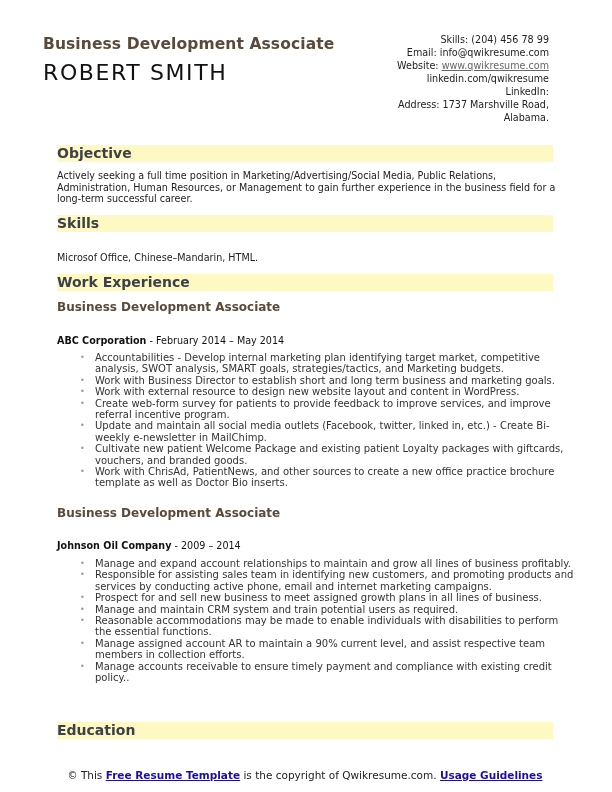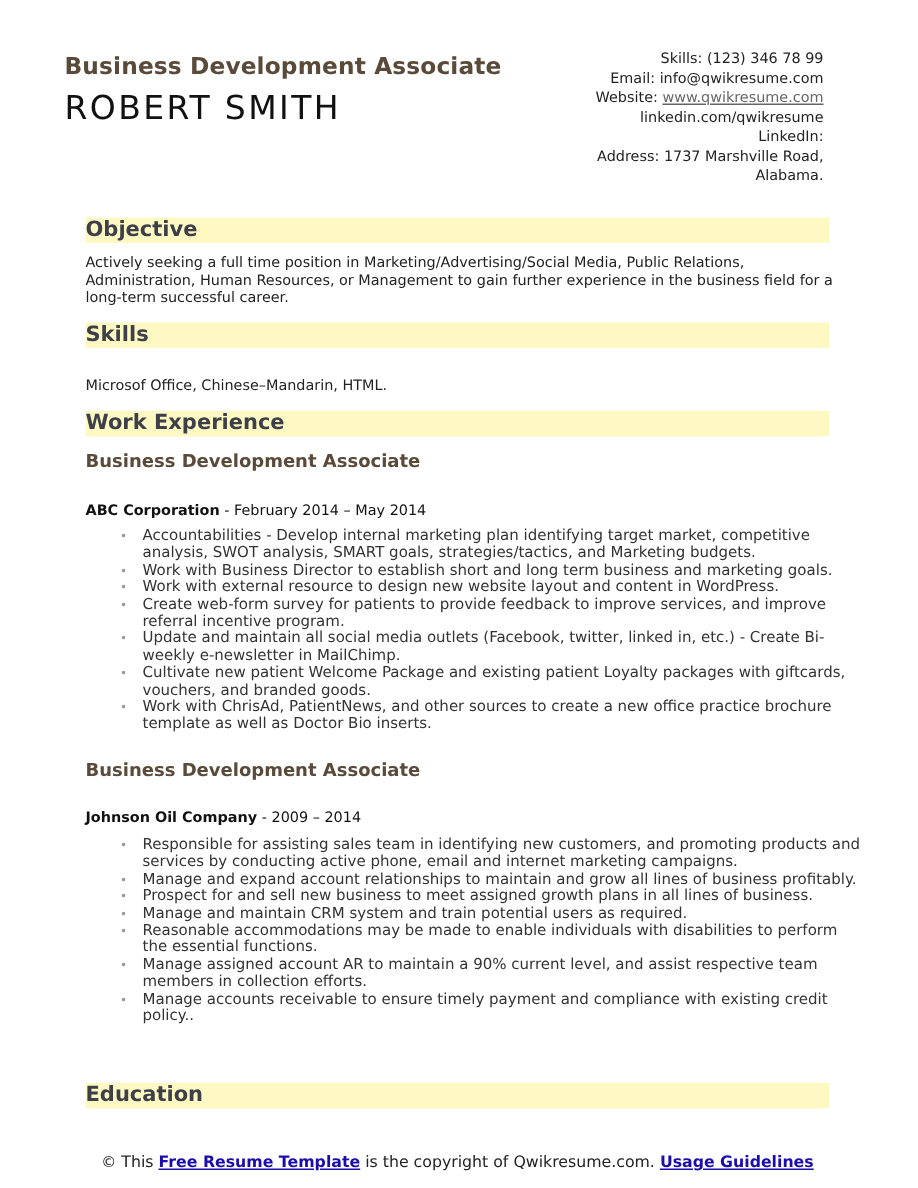--- a/index.html
+++ b/index.html
@@ -67,21 +67,21 @@
   </style>
 </head>
 <body>
 
 <div class="page">
 
   <div class="header-title">Business Development Associate</div>
   <div class="header-name">ROBERT SMITH</div>
 
   <div class="contact">
-    <div><span>Skills:</span> <span>(123) 346 78 99</span></div>
+    <div><span>Skills:</span> <span>(204) 456 78 99</span></div>
     <div><span>Email:</span> <span>info@qwikresume.com</span></div>
     <div><span>Website:</span> <a>www.qwikresume.com</a></div>
     <div>linkedin.com/qwikresume</div>
     <div>LinkedIn:</div>
     <div><span>Address:</span> <span>1737 Marshville Road,</span></div>
     <div>Alabama.</div>
   </div>
 
   <div class="section-bar" style="top:145px;">
     <span>Objective</span>
@@ -109,22 +109,22 @@
     <li>Update and maintain all social media outlets (Facebook, twitter, linked in, etc.) - Create Bi-weekly e-newsletter in MailChimp.</li>
     <li>Cultivate new patient Welcome Package and existing patient Loyalty packages with giftcards, vouchers, and branded goods.</li>
     <li>Work with ChrisAd, PatientNews, and other sources to create a new office practice brochure template as well as Doctor Bio inserts.</li>
   </ul>
 
   <div class="job-title" style="top:506px;">Business Development Associate</div>
   <div class="job-company" style="top:524px;">
     <b>Johnson Oil Company</b><span> - 2009 – 2014</span>
   </div>
   <ul class="bullets" style="top:541px;">
+    <li>Manage and expand account relationships to maintain and grow all lines of business profitably.</li>
     <li>Responsible for assisting sales team in identifying new customers, and promoting products and services by conducting active phone, email and internet marketing campaigns.</li>
-    <li>Manage and expand account relationships to maintain and grow all lines of business profitably.</li>
     <li>Prospect for and sell new business to meet assigned growth plans in all lines of business.</li>
     <li>Manage and maintain CRM system and train potential users as required.</li>
     <li>Reasonable accommodations may be made to enable individuals with disabilities to perform the essential functions.</li>
     <li>Manage assigned account AR to maintain a 90% current level, and assist respective team members in collection efforts.</li>
     <li>Manage accounts receivable to ensure timely payment and compliance with existing credit policy..</li>
   </ul>
 
   <div class="section-bar" style="top:722px;">
     <span>Education</span>
   </div>

